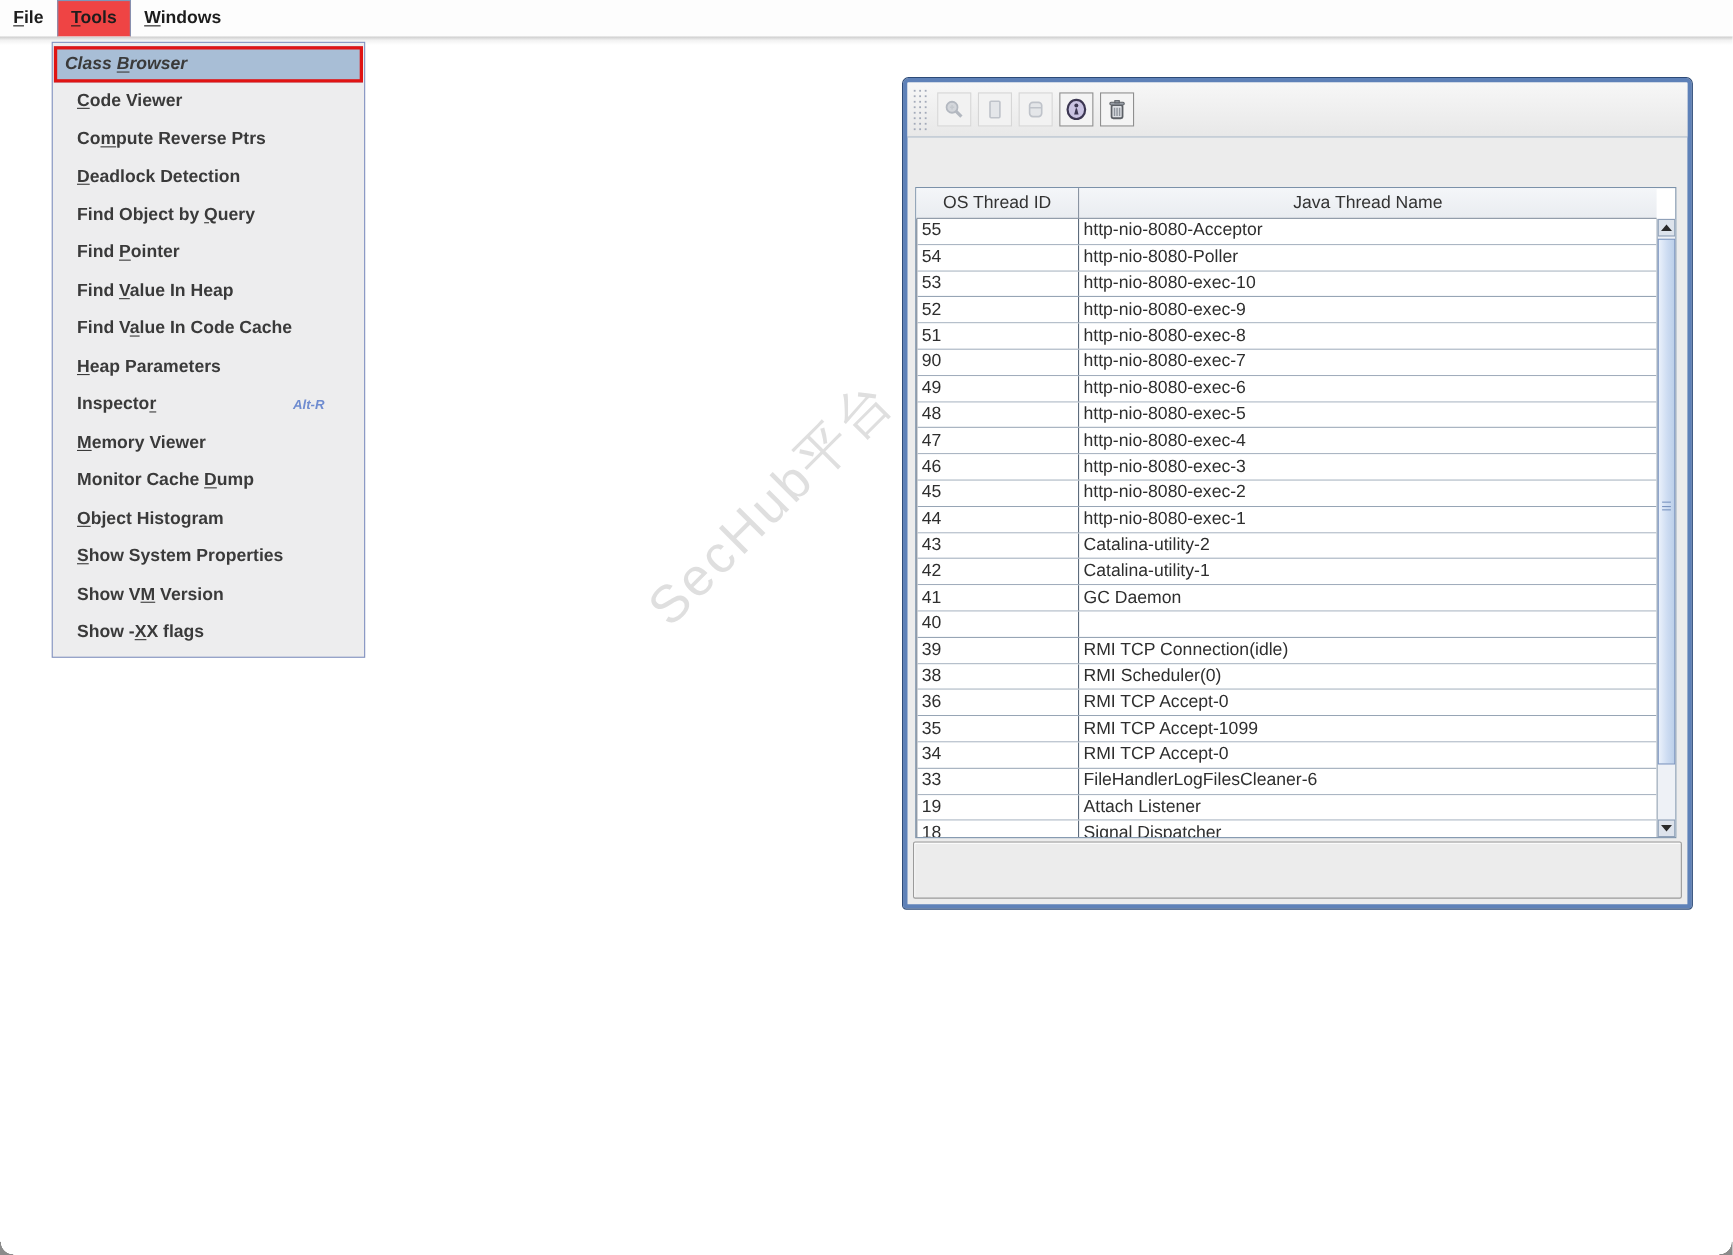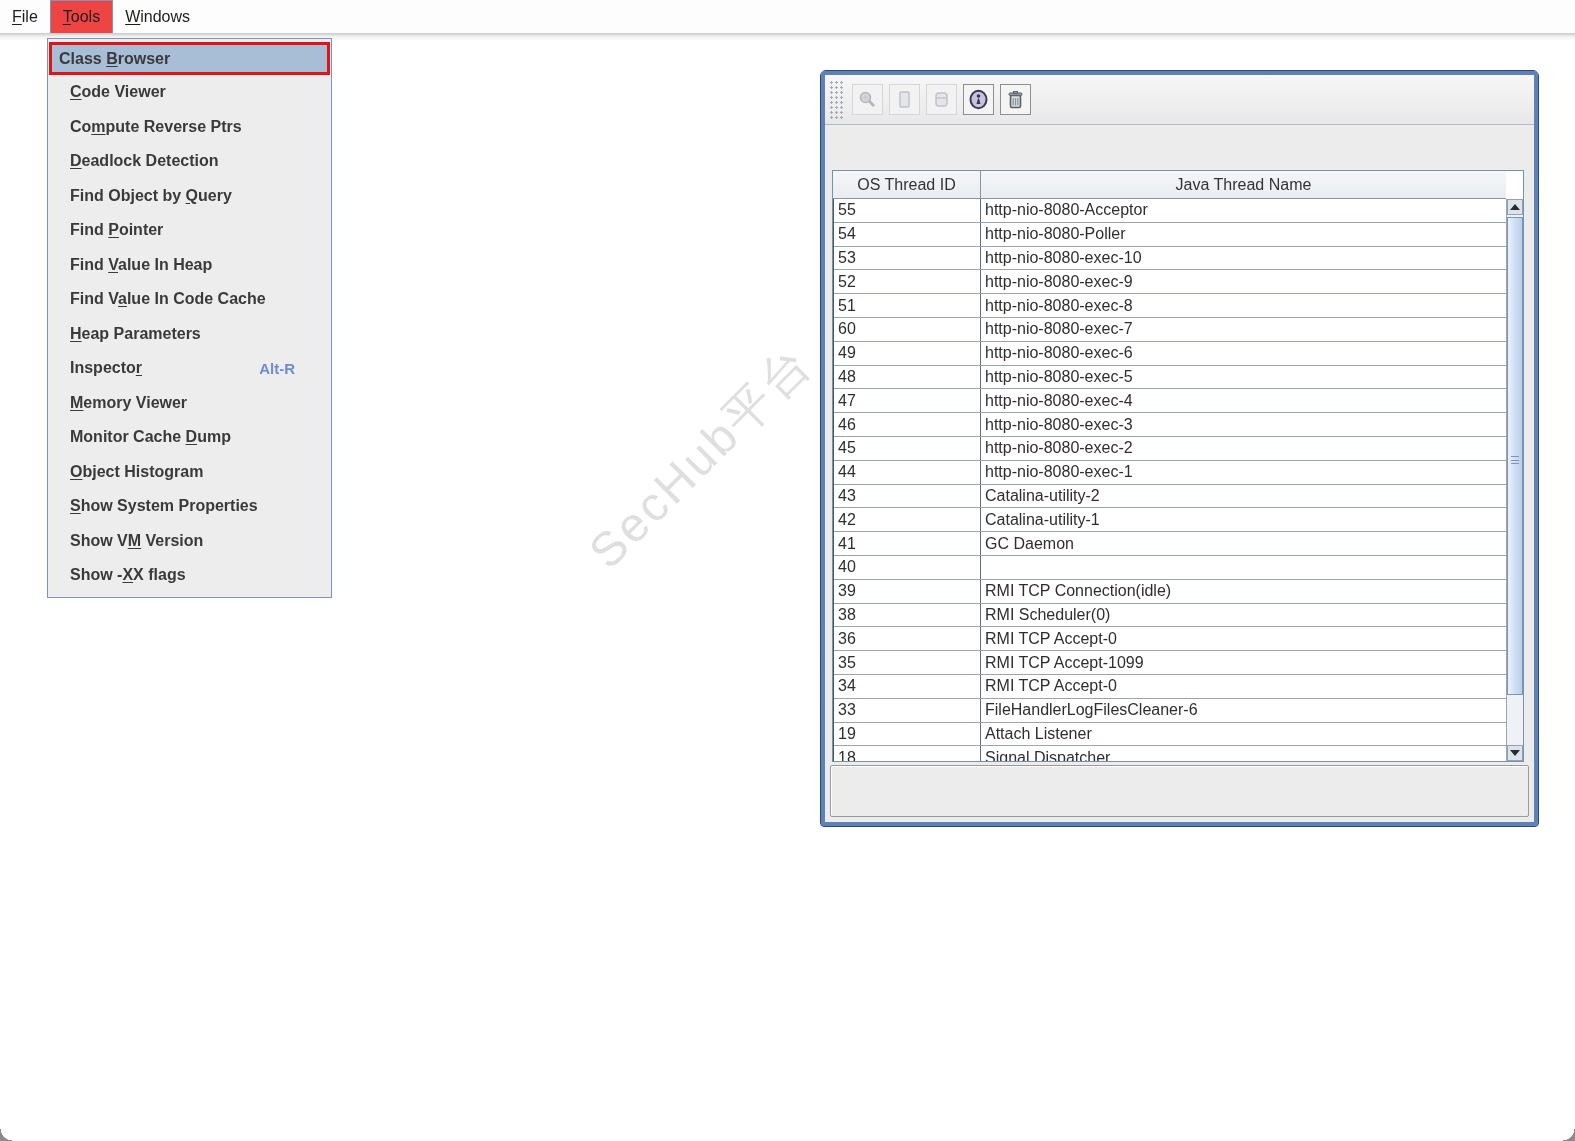--- a/index.html
+++ b/index.html
@@ -5,33 +5,33 @@
   * { margin:0; padding:0; box-sizing:border-box; }
   html,body { width:1575px; height:1141px; background:#fff; overflow:hidden;
     font-family:"Liberation Sans","DejaVu Sans",sans-serif; }
 
   
   .menubar { position:absolute; left:0; top:0; width:1575px; height:33px;
     background:#fdfdfd; display:flex; align-items:stretch; z-index:50; }
   .menubar-sep { position:absolute; left:0; top:33px; width:1575px; height:8px;
     background:linear-gradient(#c9c9c9,#f2f2f2 45%,#ffffff); z-index:10; }
   .mb-item { padding:0 12px; display:flex; align-items:center;
-    font-weight:normal; font-size:16px; color:#1d1d1d; cursor:default; }
+    font-weight:bold; font-size:16px; color:#1d1d1d; cursor:default; }
   .mb-item.active { background:#ef4444; border:1px solid #7d96b8; border-bottom:none; }
   .mn { text-decoration:underline; text-underline-offset:2px; }
 
   
   .popup { position:absolute; left:47px; top:38px; width:285px; z-index:60;
     background:#ededee; border:1px solid #8191c0; padding:3px 0 4px 0; }
   .menu-item { position:relative; height:34.5px; display:flex; align-items:center;
     padding:0 22px; font-weight:bold; font-size:16px; color:#3a3a3a; cursor:default; }
   .menu-item.selected { background:#a8bed6; border:3px solid #e01414;
-    margin:0 1px; height:33px; padding:0 7px; }
-  .menu-shortcut { margin-left:auto; font-size:15px; font-weight:bold; color:#6f8cd0;
-    padding-right:14px; }
+    margin:0 1px; height:33px; padding:0 7px;font-style:italic; }
+  .menu-shortcut { margin-left:auto; font-size:12px; font-weight:bold; color:#6f8cd0;
+    padding-right:14px;font-style:italic; }
 
   
   .iframe-win { position:absolute; left:821px; top:71px; width:717px; height:755px;
     background:#ececec; border:4px solid #5e81b8; outline:1px solid #2c4a77;
     border-radius:5px 5px 3px 3px; z-index:20; }
   .titlebar { position:relative; height:34px;
     background:linear-gradient(#dfe9f7,#c5d5ec); border-bottom:1px solid #8ea6c8;
     display:flex; align-items:center; }
   .title-left { display:flex; align-items:center; gap:9px; padding:0 12px 0 10px;
     height:100%; background:linear-gradient(#dfe9f7,#c5d5ec); z-index:2; }
@@ -257,21 +257,21 @@
         </div>
         <div class="tr">
           <div class="td td-id">52</div>
           <div class="td td-name">http-nio-8080-exec-9</div>
         </div>
         <div class="tr">
           <div class="td td-id">51</div>
           <div class="td td-name">http-nio-8080-exec-8</div>
         </div>
         <div class="tr">
-          <div class="td td-id">60</div>
+          <div class="td td-id">90</div>
           <div class="td td-name">http-nio-8080-exec-7</div>
         </div>
         <div class="tr">
           <div class="td td-id">49</div>
           <div class="td td-name">http-nio-8080-exec-6</div>
         </div>
         <div class="tr">
           <div class="td td-id">48</div>
           <div class="td td-name">http-nio-8080-exec-5</div>
         </div>

